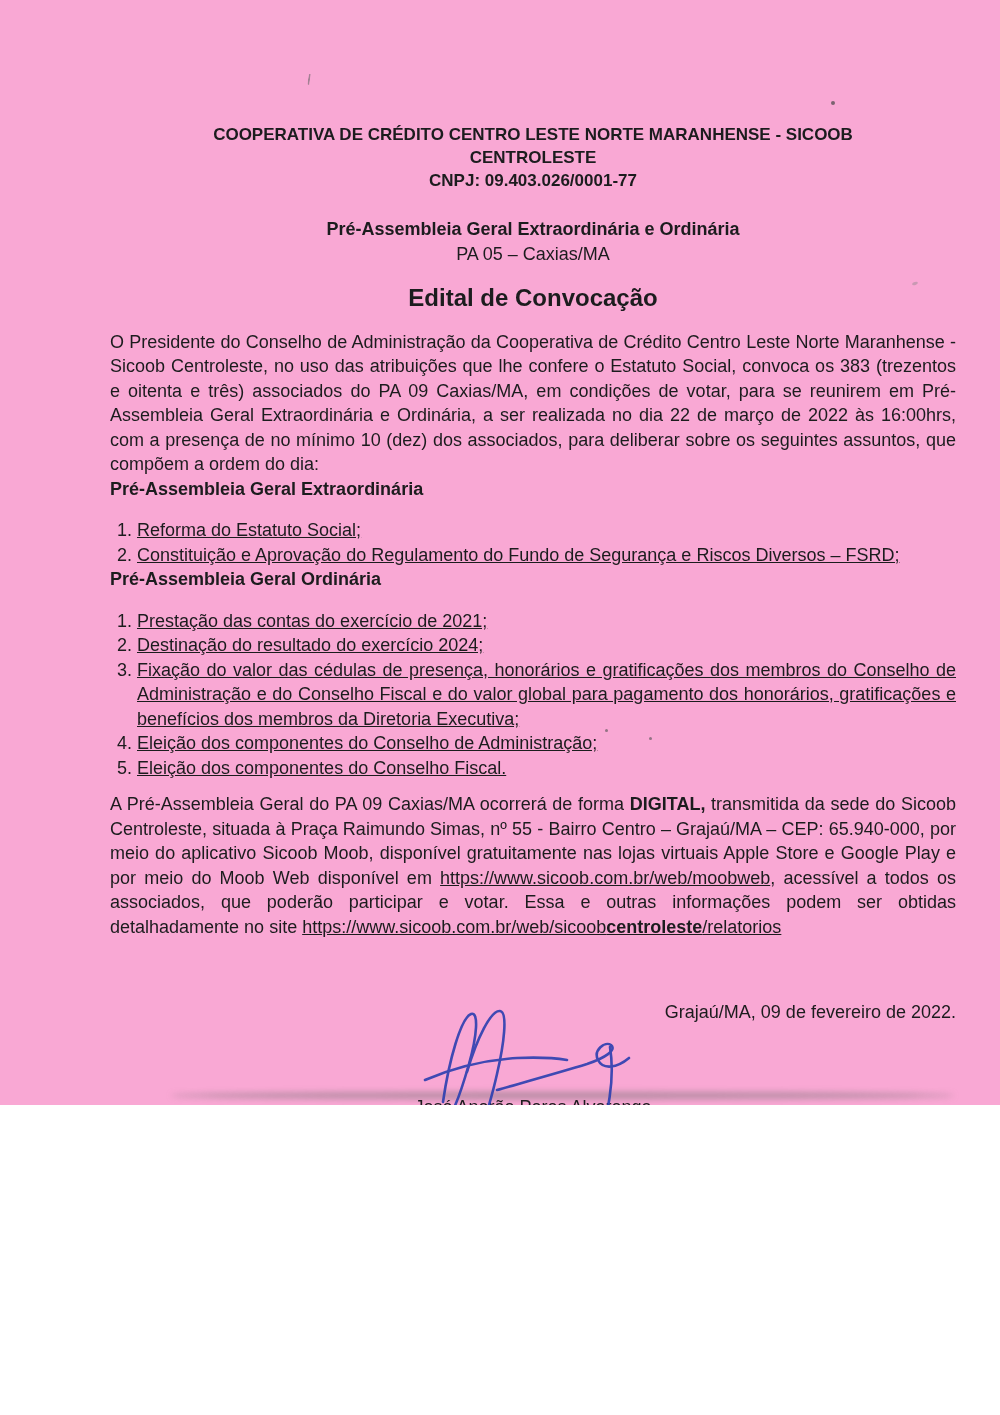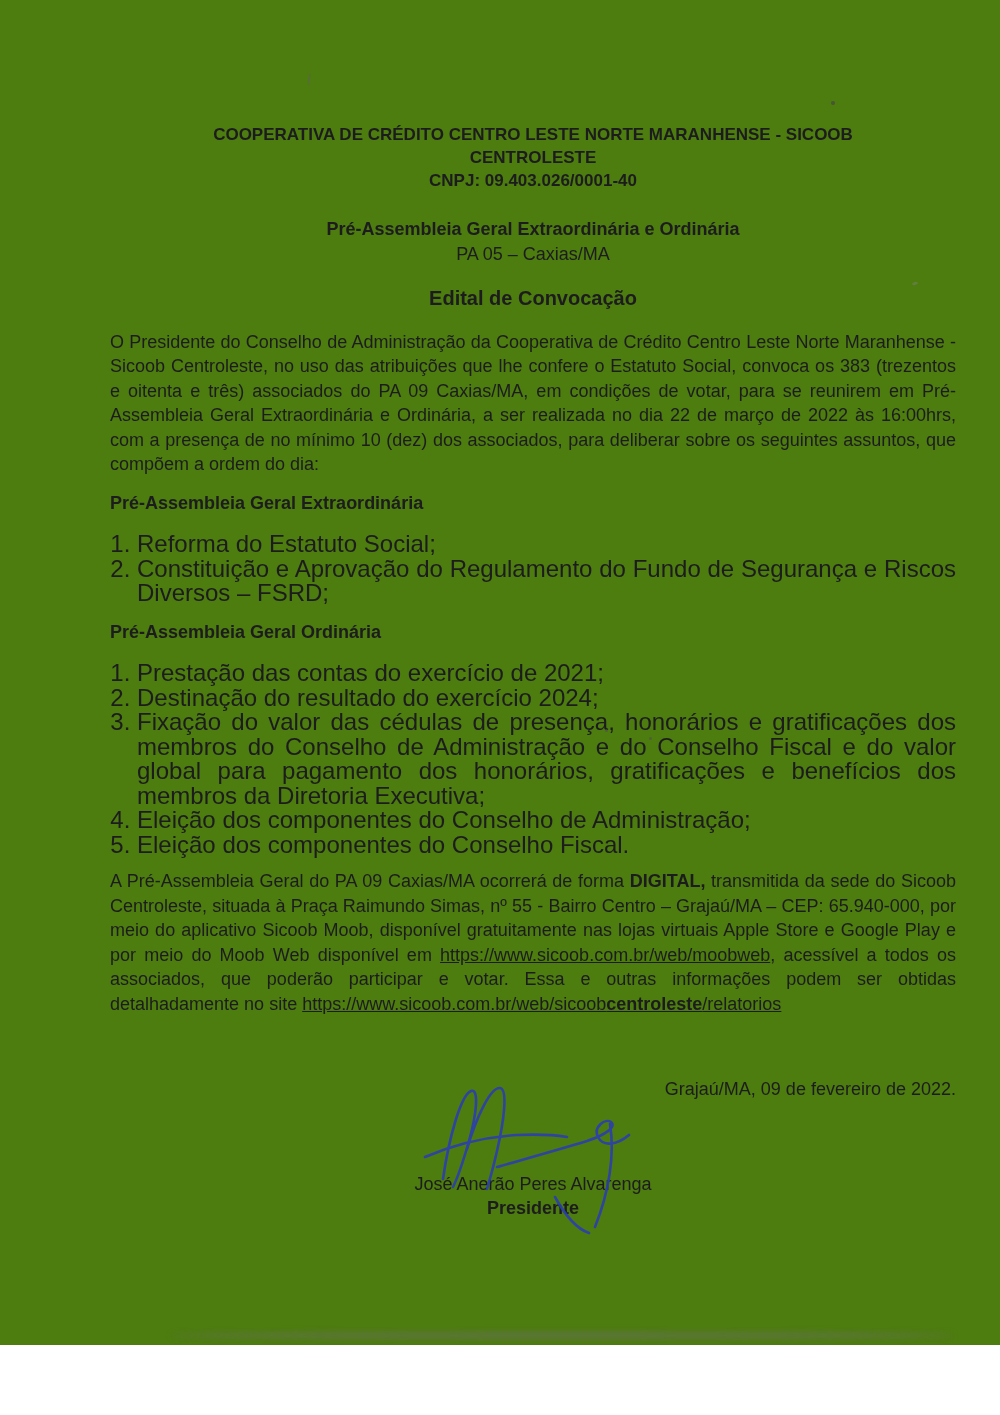--- a/index.html
+++ b/index.html
@@ -4,33 +4,33 @@
 <style>
   * { margin: 0; padding: 0; box-sizing: border-box; }
   html, body { background: #ffffff; }
   body {
     width: 1000px;
     font-family: "Liberation Sans", "DejaVu Sans", sans-serif;
   }
   .page {
     position: relative;
     width: 1000px;
-    height: 1345px;
-    background: #4d7c0f;
+    height: 1105px;
+    background: #f9a8d4;
     color: #1c1c1e;
     padding: 123px 44px 0 110px;
     overflow: hidden;
   }
   .doc-header { font-size: 17px; font-weight: bold; line-height: 23px; text-align: center; }
   .subtitle { margin-top: 25px; font-size: 18px; line-height: 24.5px; text-align: center; }
   .subtitle-main { font-weight: bold; }
-  .doc-title { margin-top: 20px; font-size: 20px; font-weight: bold; line-height: 24.5px; text-align: center; }
+  .doc-title { margin-top: 20px; font-size: 24px; font-weight: bold; line-height: 24.5px; text-align: center; }
   .body-text { margin-top: 19px; font-size: 18px; line-height: 24.5px; text-align: justify; }
-  .section-heading { margin-top: 14px; font-size: 18px; font-weight: bold; line-height: 24.5px; }
-  .doc-list { margin-top: 17px; font-size: 24px; line-height: 24.5px; padding-left: 27px; text-align: justify; list-style: decimal outside; }
+  .section-heading { font-size: 18px; font-weight: bold; line-height: 24.5px; }
+  .doc-list { margin-top: 17px; font-size: 18px; line-height: 24.5px; padding-left: 27px; text-align: justify; list-style: decimal outside; text-decoration: underline; }
   .closing { margin-top: 12px; }
   .bold { font-weight: bold; }
   .doc-link { color: inherit; }
   .date-line { margin-top: 61px; font-size: 18px; line-height: 24.5px; text-align: right; }
   .signature-block { position: relative; margin-top: 70px; text-align: center; font-size: 18px; line-height: 24.5px; }
   .sig-role { font-weight: bold; line-height: 25px; }
   .signature-ink { position: absolute; left: 50%; top: -95px; margin-left: -148px; pointer-events: none; }
   
   .artifact { position: absolute; }
   .artifact-tick { left: 308px; top: 74px; width: 3px; height: 11px; border-left: 2px solid rgba(95,95,95,.55); transform: rotate(8deg); border-radius: 2px; }
@@ -48,21 +48,21 @@
   <div class="artifact artifact-tick"></div>
   <div class="artifact artifact-dot-1"></div>
   <div class="artifact artifact-mark"></div>
   <div class="artifact artifact-dot-2"></div>
   <div class="artifact artifact-dot-3"></div>
   <div class="scan-shadow"></div>
 
   <header class="doc-header">
     <div>COOPERATIVA DE CRÉDITO CENTRO LESTE NORTE MARANHENSE - SICOOB</div>
     <div>CENTROLESTE</div>
-    <div>CNPJ: 09.403.026/0001-40</div>
+    <div>CNPJ: 09.403.026/0001-77</div>
   </header>
 
   <div class="subtitle">
     <div class="subtitle-main">Pré-Assembleia Geral Extraordinária e Ordinária</div>
     <div>PA 05 – Caxias/MA</div>
   </div>
 
   <div class="doc-title">Edital de Convocação</div>
 
   <p class="body-text">O Presidente do Conselho de Administração da Cooperativa de Crédito Centro Leste Norte Maranhense - Sicoob Centroleste, no uso das atribuições que lhe confere o Estatuto Social, convoca os 383 (trezentos e oitenta e três) associados do PA 09 Caxias/MA, em condições de votar, para se reunirem em Pré-Assembleia Geral Extraordinária e Ordinária, a ser realizada no dia 22 de março de 2022 às 16:00hrs, com a presença de no mínimo 10 (dez) dos associados, para deliberar sobre os seguintes assuntos, que compõem a ordem do dia:</p>

